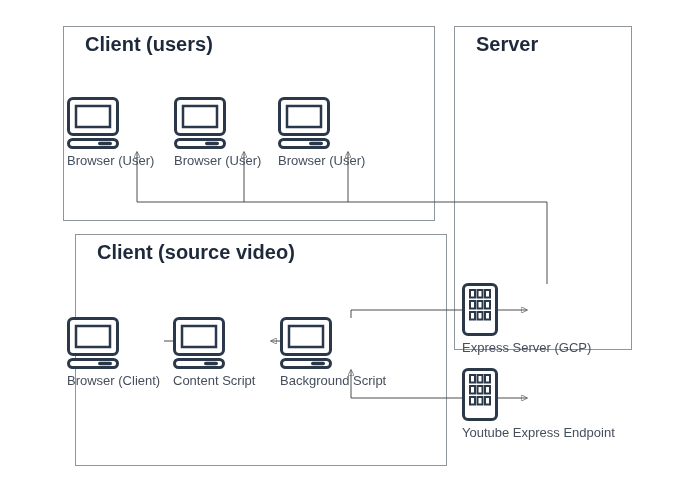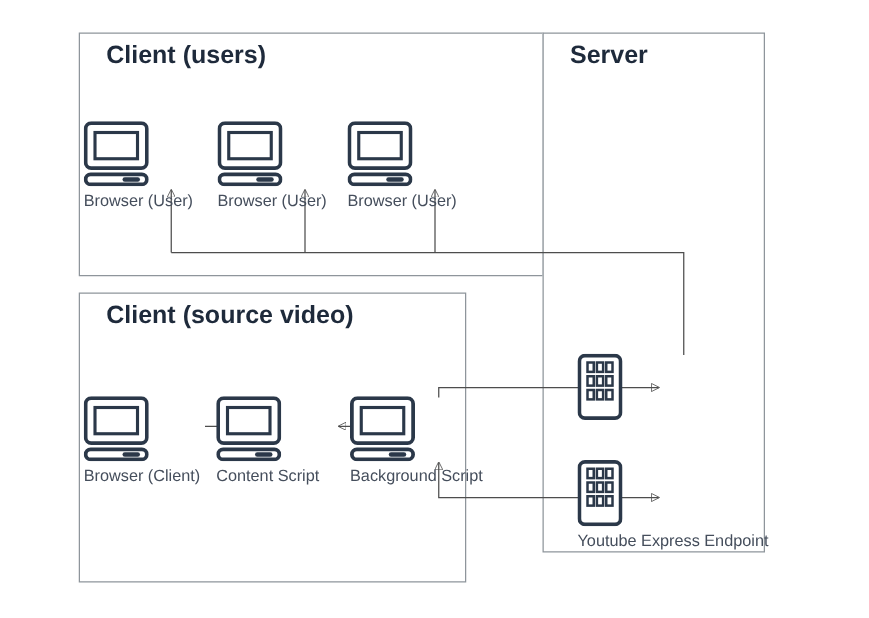--- a/index.html
+++ b/index.html
@@ -74,25 +74,25 @@
     </symbol>
   </defs>
 </svg>
 
 <div class="canvas">
 
   <div class="group-box" style="left:63px;top:26px;width:372px;height:195px">
     <span class="group-title">Client (users)</span>
   </div>
 
-  <div class="group-box" style="left:63px;top:234px;width:310px;height:232px">
+  <div class="group-box" style="left:75px;top:234px;width:372px;height:232px">
     <span class="group-title">Client (source video)</span>
   </div>
 
-  <div class="group-box" style="left:434px;top:26px;width:178px;height:416px">
+  <div class="group-box" style="left:454px;top:26px;width:178px;height:324px">
     <span class="group-title">Server</span>
   </div>
 
   <svg class="wires" width="695" height="494" viewBox="0 0 695 494">
     <defs>
       <marker id="arr" viewBox="0 0 10 10" refX="9" refY="5" markerWidth="6.5" markerHeight="6.5" orient="auto-start-reverse">
         <path d="M0,0 L10,5 L0,10 Z" fill="#262626" stroke="none"></path>
       </marker>
     </defs>
     <path d="M137,202 H547 V284"></path>
@@ -140,20 +140,21 @@
     <svg class="icon" width="52" height="52">
         <use href="#sym-monitor"></use>
       </svg>
     <div class="node-label">Content Script</div>
   </div>
 
   <div class="node" style="left:462px;top:283px;width:170px">
     <svg class="icon" width="36" height="53">
         <use href="#sym-server"></use>
       </svg>
+    <div class="node-label">Express Server (GCP)</div>
   </div>
   <div class="node" style="left:462px;top:368px;width:170px">
     <svg class="icon" width="36" height="53">
         <use href="#sym-server"></use>
       </svg>
     <div class="node-label">Youtube Express Endpoint</div>
   </div>
 
 </div>
 

